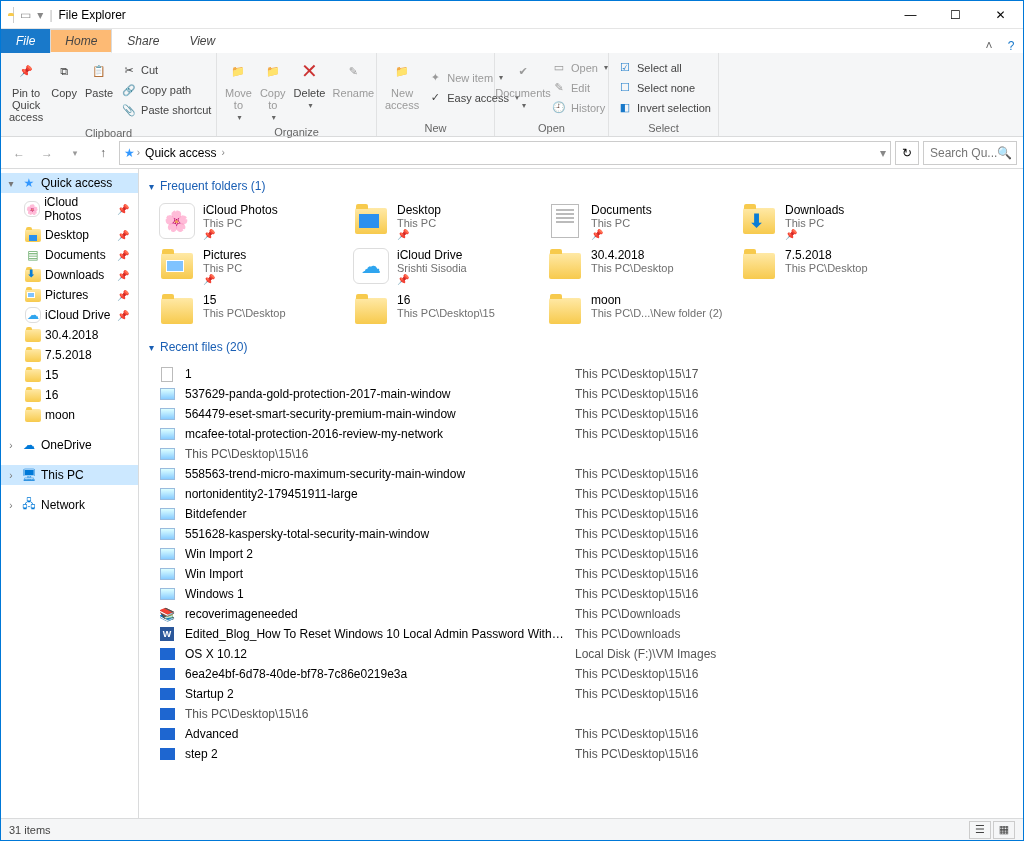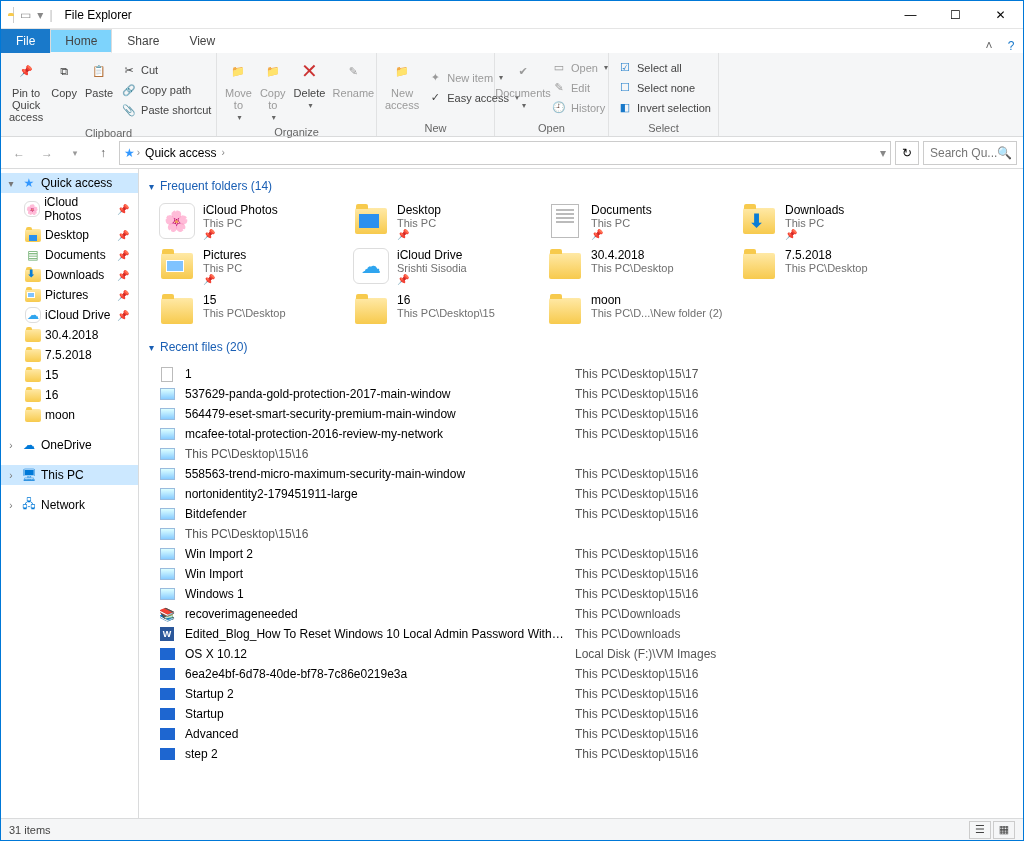--- a/index.html
+++ b/index.html
@@ -1,26 +1,26 @@
 <!DOCTYPE html>
 <html><head>
 <meta charset="utf-8">
 <style>
   * { box-sizing: border-box; }
   body { margin:0; font-family:"Segoe UI",sans-serif; font-size:12px; color:#000; background:#fff; width:1024px; height:841px; overflow:hidden; border:1px solid #0078d7;}
   .titlebar { height:28px; display:flex; align-items:center; background:#fff; border-bottom:1px solid #e5e5e5;}
   .titlebar .qat { display:flex; align-items:center; gap:6px; padding:0 6px;}
   .titlebar .qat .sep { width:1px; height:16px; background:#ccc;}
-  .titlebar .title { margin-left:6px; font-size:12px;}
+  .titlebar .title { font-size:12px;}
   .titlebar .spacer { flex:1;}
   .winbtn { width:45px; height:28px; display:flex; align-items:center; justify-content:center;}
   .tabs { height:24px; display:flex; align-items:flex-end; background:#fff;}
-  .tab { padding:4px 14px; font-size:12px; color:#444; border:1px solid transparent;}
+  .tab { padding:4px 14px; font-size:12px; color:#444; border:1px solid transparent;font-style:italic;}
   .tab.file { background:#1979ca; color:#fff;}
-  .tab.active { background:#7dd3fc; border-color:#dadbdc; border-bottom-color:#f5f6f7;}
+  .tab.active { background:#fdba74; border-color:#dadbdc; border-bottom-color:#f5f6f7;}
   .tabs .spacer{flex:1}
   .tabs .help{width:24px;text-align:center;color:#1979ca;}
   .tabs .chev{width:20px;text-align:center;color:#666;}
   .ribbon { height:84px; background:#f5f6f7; border-bottom:1px solid #dadbdc; display:flex;}
   .group { border-right:1px solid #e1e2e3; display:flex; flex-direction:column;}
   .group .body { flex:1; display:flex; padding:2px 4px;}
   .group .label { text-align:center; font-size:11px; color:#666; padding-bottom:2px;}
   .bigbtn { display:flex; flex-direction:column; align-items:center; justify-content:flex-start; width:48px; padding:2px 4px; text-align:center; font-size:11px; color:#444; gap:2px;}
   .bigbtn.wide{width:56px}
   .bigbtn.disabled, .smallbtn.disabled { color:#9a9a9a;}
@@ -371,21 +371,21 @@
     <div class="navitem root">
         <span class="exp">›</span>
         <span class="ic" style="color:#0078d7">🖧</span>
         <span>Network</span>
       </div>
   </div>
 
   <div class="content">
     <div class="sectionhdr">
       <span class="chev">▾</span>
-      <span>Frequent folders (14)</span>
+      <span>Frequent folders (1)</span>
     </div>
     <div class="folders-grid" id="folders-grid">
         <div class="folder-item">
           <div class="thumb">
             <div style="width:36px;height:36px;border-radius:6px;background:#fff;border:1px solid #ddd;display:flex;align-items:center;justify-content:center;">
               <span style="font-size:20px;">🌸</span>
             </div>
           </div>
   <div class="info">
             <div class="name">iCloud Photos</div>
@@ -558,20 +558,21 @@
           <span class="ic">
             <span style="display:inline-block;width:15px;height:12px;border:1px solid #9bd;background:linear-gradient(#dff,#8cf)"></span>
           </span>
   <span class="name">Bitdefender</span>
   <span class="path">This PC\Desktop\15\16</span>
         </div>
         <div class="recent-row">
           <span class="ic">
             <span style="display:inline-block;width:15px;height:12px;border:1px solid #9bd;background:linear-gradient(#dff,#8cf)"></span>
           </span>
+  <span class="name">551628-kaspersky-total-security-main-window</span>
   <span class="path">This PC\Desktop\15\16</span>
         </div>
         <div class="recent-row">
           <span class="ic">
             <span style="display:inline-block;width:15px;height:12px;border:1px solid #9bd;background:linear-gradient(#dff,#8cf)"></span>
           </span>
   <span class="name">Win Import 2</span>
   <span class="path">This PC\Desktop\15\16</span>
         </div>
         <div class="recent-row">
@@ -620,21 +621,20 @@
           <span class="ic">
             <span style="display:inline-block;width:15px;height:12px;background:#1e66d0"></span>
           </span>
   <span class="name">Startup 2</span>
   <span class="path">This PC\Desktop\15\16</span>
         </div>
         <div class="recent-row">
           <span class="ic">
             <span style="display:inline-block;width:15px;height:12px;background:#1e66d0"></span>
           </span>
-  <span class="name">Startup</span>
   <span class="path">This PC\Desktop\15\16</span>
         </div>
         <div class="recent-row">
           <span class="ic">
             <span style="display:inline-block;width:15px;height:12px;background:#1e66d0"></span>
           </span>
   <span class="name">Advanced</span>
   <span class="path">This PC\Desktop\15\16</span>
         </div>
         <div class="recent-row">

